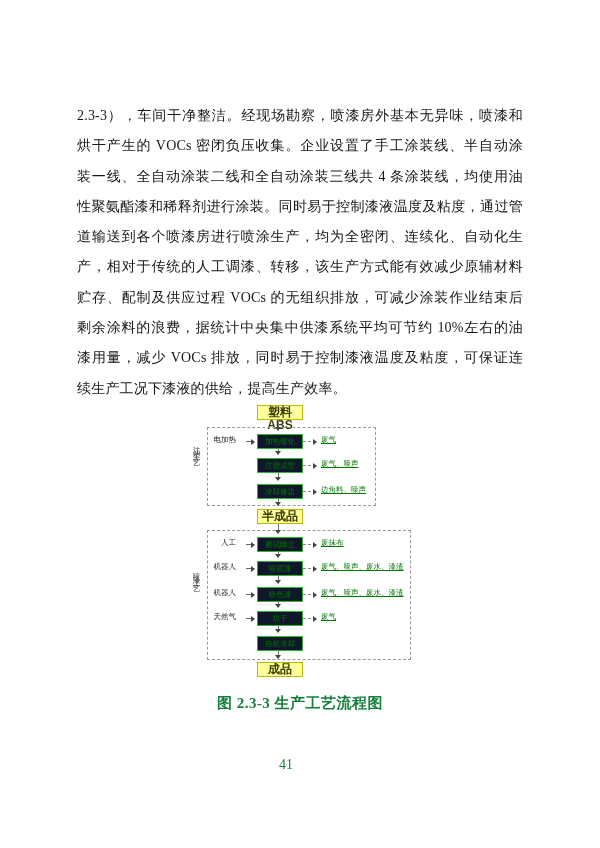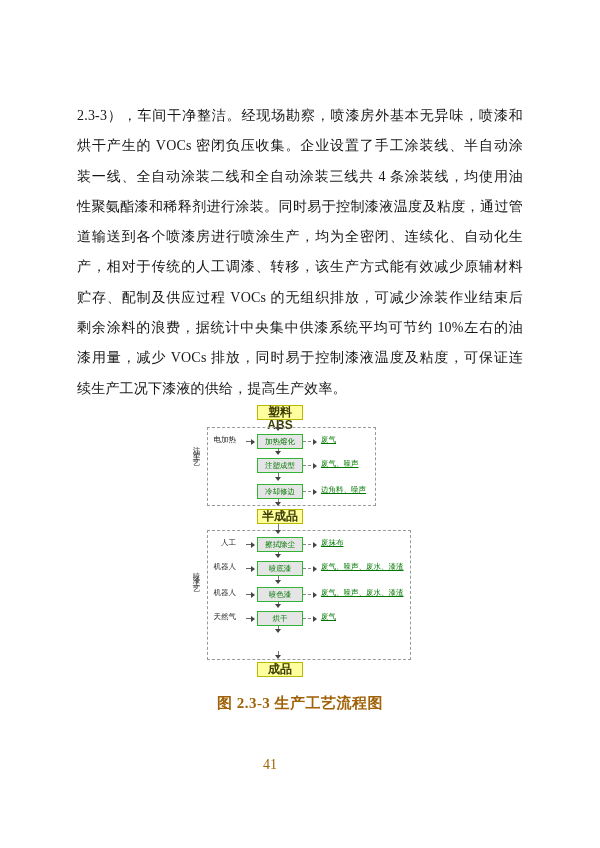--- a/index.html
+++ b/index.html
@@ -11,21 +11,21 @@
   .pline{font-size:14px;line-height:30.3px;letter-spacing:0.2px;
          text-align:justify;text-align-last:justify;white-space:normal;color:#161616;}
   .pline.last{text-align-last:left;}
 
   
   .flowchart{position:absolute;left:150px;top:398px;width:300px;height:285px;
              font-family:"Liberation Sans","DejaVu Sans",sans-serif;}
   .ybox{position:absolute;left:107px;width:44px;height:13px;background:#ffff9e;
         border:1px solid #b9b900;color:#3c3c00;font-size:12px;font-weight:bold;
         text-align:center;line-height:13px;}
-  .pbox{position:absolute;left:107px;width:44px;height:13px;background:#e5e5e5;
+  .pbox{position:absolute;left:107px;width:44px;height:13px;background:#0f172a;
         border:1px solid #33b333;color:#007700;font-size:7.5px;
         text-align:center;line-height:13px;}
   .section{position:absolute;border:1px dashed #999;}
   .section-label{position:absolute;writing-mode:vertical-rl;text-orientation:upright;
         font-size:7.5px;letter-spacing:4px;color:#333;}
   .frow{position:absolute;left:0;width:300px;height:15px;}
   .in-label{position:absolute;left:14px;top:1px;width:72px;text-align:right;
         font-size:7.5px;color:#222;}
   .in-arrow{position:absolute;left:96px;top:7px;width:8px;height:0;border-top:1px solid #666;}
   .in-arrow::after{content:'';position:absolute;right:-4px;top:-3.5px;
@@ -34,23 +34,23 @@
   .out-arrow::after{content:'';position:absolute;right:-4px;top:-3.5px;
         border:3px solid transparent;border-left:4px solid #444;}
   .out-label{position:absolute;left:171px;top:1px;font-size:7.5px;color:#007700;
         text-decoration:underline;white-space:nowrap;}
   .varrow{position:absolute;left:128px;width:1px;background:#777;}
   .varrow::after{content:'';position:absolute;bottom:-4px;left:-3px;
         border:3px solid transparent;border-top:4px solid #444;}
 
   
   .caption{position:absolute;left:0;top:694px;width:600px;text-align:center;
-        font-size:15px;font-weight:bold;color:#a16207;letter-spacing:0.5px;}
+        font-size:15px;font-weight:bold;color:#15803d;letter-spacing:0.5px;}
   .pageno{position:absolute;left:0;top:757px;width:540px;text-align:center;
-        font-size:14px;color:#a16207;}
+        font-size:14px;color:#15803d;padding-left:16px;}
 </style>
 </head>
 <body>
 
 <div class="page">
 
   <div class="paragraph">
     <div class="pline">2.3-3），车间干净整洁。经现场勘察，喷漆房外基本无异味，喷漆和</div>
     <div class="pline">烘干产生的 VOCs 密闭负压收集。企业设置了手工涂装线、半自动涂</div>
     <div class="pline">装一线、全自动涂装二线和全自动涂装三线共 4 条涂装线，均使用油</div>
@@ -114,20 +114,23 @@
       <div class="out-arrow"></div>
       <div class="out-label">废气、噪声、废水、漆渣</div>
     </div>
     <div class="frow" style="top:213px">
       <div class="in-label">天然气</div>
       <div class="in-arrow"></div>
       <div class="pbox">烘干</div>
       <div class="out-arrow"></div>
       <div class="out-label">废气</div>
     </div>
+    <div class="frow" style="top:238px">
+      <div class="pbox">自然冷却</div>
+    </div>
 
     <div class="ybox" style="top:264px">成品</div>
 
     <div class="varrow" style="top:22px;height:10px"></div>
     <div class="varrow" style="top:51px;height:5px"></div>
     <div class="varrow" style="top:75px;height:7px"></div>
     <div class="varrow" style="top:101px;height:6px"></div>
     <div class="varrow" style="top:126px;height:9px"></div>
     <div class="varrow" style="top:154px;height:5px"></div>
     <div class="varrow" style="top:178px;height:7px"></div>

